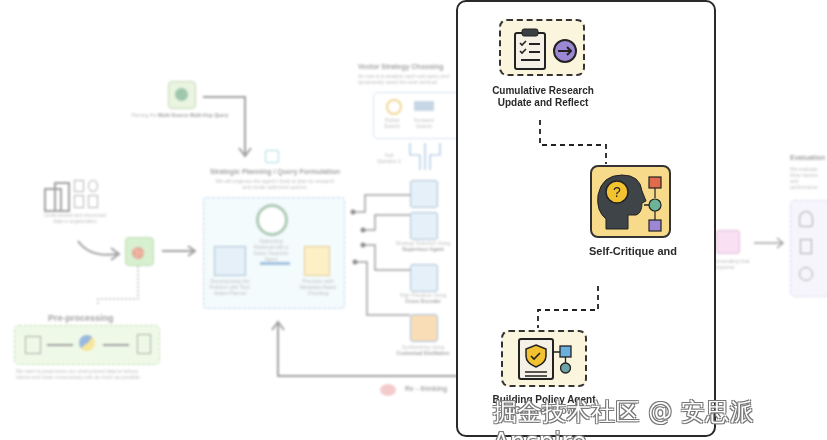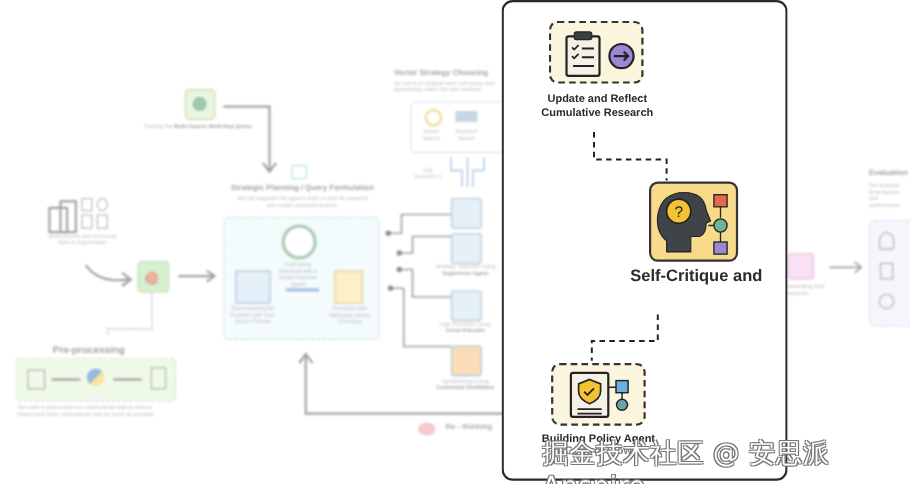--- a/index.html
+++ b/index.html
@@ -151,38 +151,38 @@
     <svg width="84" height="55" style="position:absolute;left:0;top:0;">
       <rect x="14" y="12" width="30" height="36" rx="2" fill="#f5f1e6" stroke="#222" stroke-width="2"></rect>
       <rect x="21" y="8" width="16" height="7" rx="2" fill="#3a3f44" stroke="#222" stroke-width="1"></rect>
       <path d="M19 22 l2 2 l4 -4 M19 30 l2 2 l4 -4" stroke="#222" stroke-width="1.6" fill="none"></path>
       <path d="M28 23 H39 M28 31 H39 M20 39 H39" stroke="#222" stroke-width="1.8"></path>
       <circle cx="64" cy="30" r="11" fill="#9b87d4" stroke="#222" stroke-width="2"></circle>
       <path d="M57 30 H70 M66 26 L70 30 L66 34" stroke="#222" stroke-width="2" fill="none"></path>
     </svg>
   </div>
   <div class="node-label" style="left:20px;top:83px;width:130px;font-size:10px;line-height:12px;">
+    <div>Cumulative Research</div>
     <div>Update and Reflect</div>
-    <div>Cumulative Research</div>
   </div>
 
   <div class="node-box solid-box" style="left:132px;top:163px;width:81px;height:73px;">
     <svg width="79" height="71" style="position:absolute;left:0;top:0;">
       <path d="M14 62 V52 Q4 44 6 28 Q10 8 30 8 Q48 8 50 24 L54 34 L50 36 Q50 46 44 48 L36 48 V62 Z" fill="#3f4448" stroke="#222" stroke-width="1"></path>
       <circle cx="25" cy="25" r="11" fill="#f2c230" stroke="#222" stroke-width="1.5"></circle>
       <text x="25" y="30" text-anchor="middle" font-size="14" font-family="Liberation Sans, sans-serif" fill="#222">?</text>
       <path d="M52 38 H60" stroke="#222" stroke-width="1.5"></path>
       <rect x="57" y="10" width="12" height="11" fill="#e06a4c" stroke="#222" stroke-width="1.2"></rect>
       <path d="M63 21 V31" stroke="#222" stroke-width="1.2"></path>
       <circle cx="63" cy="38" r="6" fill="#6cb39a" stroke="#222" stroke-width="1.2"></circle>
       <path d="M63 44 V53" stroke="#222" stroke-width="1.2"></path>
       <rect x="57" y="53" width="12" height="11" fill="#9b87d4" stroke="#222" stroke-width="1.2"></rect>
     </svg>
   </div>
-  <div class="node-label" style="left:95px;top:241px;width:160px;font-size:15px;line-height:16px;">
+  <div class="node-label" style="left:95px;top:241px;width:160px;font-size:11px;line-height:16px;">
     <div>Self-Critique and</div>
   </div>
 
   <div class="node-box dashed-box" style="left:43px;top:328px;width:86px;height:57px;">
     <svg width="84" height="55" style="position:absolute;left:0;top:0;">
       <rect x="16" y="7" width="34" height="40" rx="2" fill="#f5f1e6" stroke="#222" stroke-width="2"></rect>
       <path d="M33 13 L43 17 V24 Q43 31 33 35 Q23 31 23 24 V17 Z" fill="#f2c230" stroke="#222" stroke-width="1.5"></path>
       <path d="M28 24 l3 3 l6 -6" stroke="#222" stroke-width="1.6" fill="none"></path>
       <path d="M22 40 H44 M22 44 H44" stroke="#222" stroke-width="1.6"></path>
       <path d="M50 20 H57" stroke="#222" stroke-width="1.5"></path>

